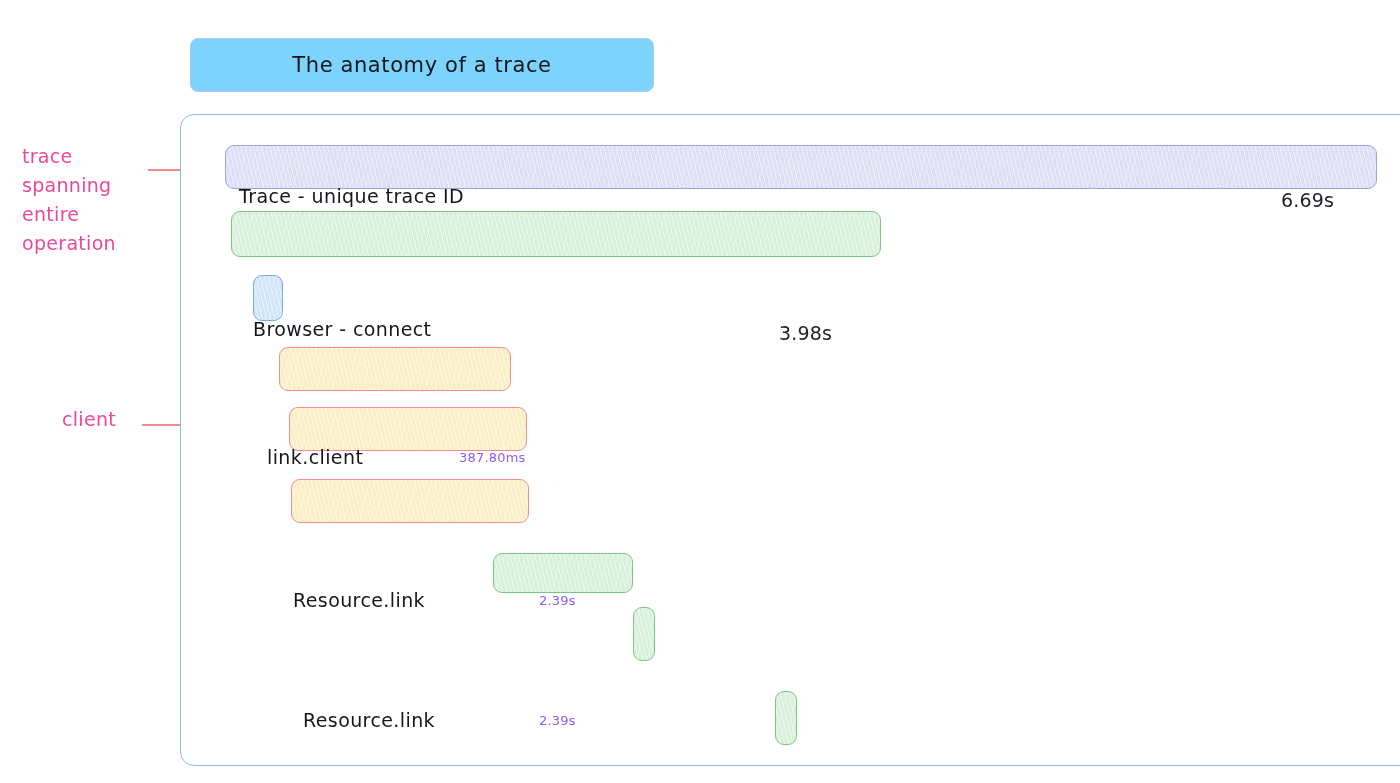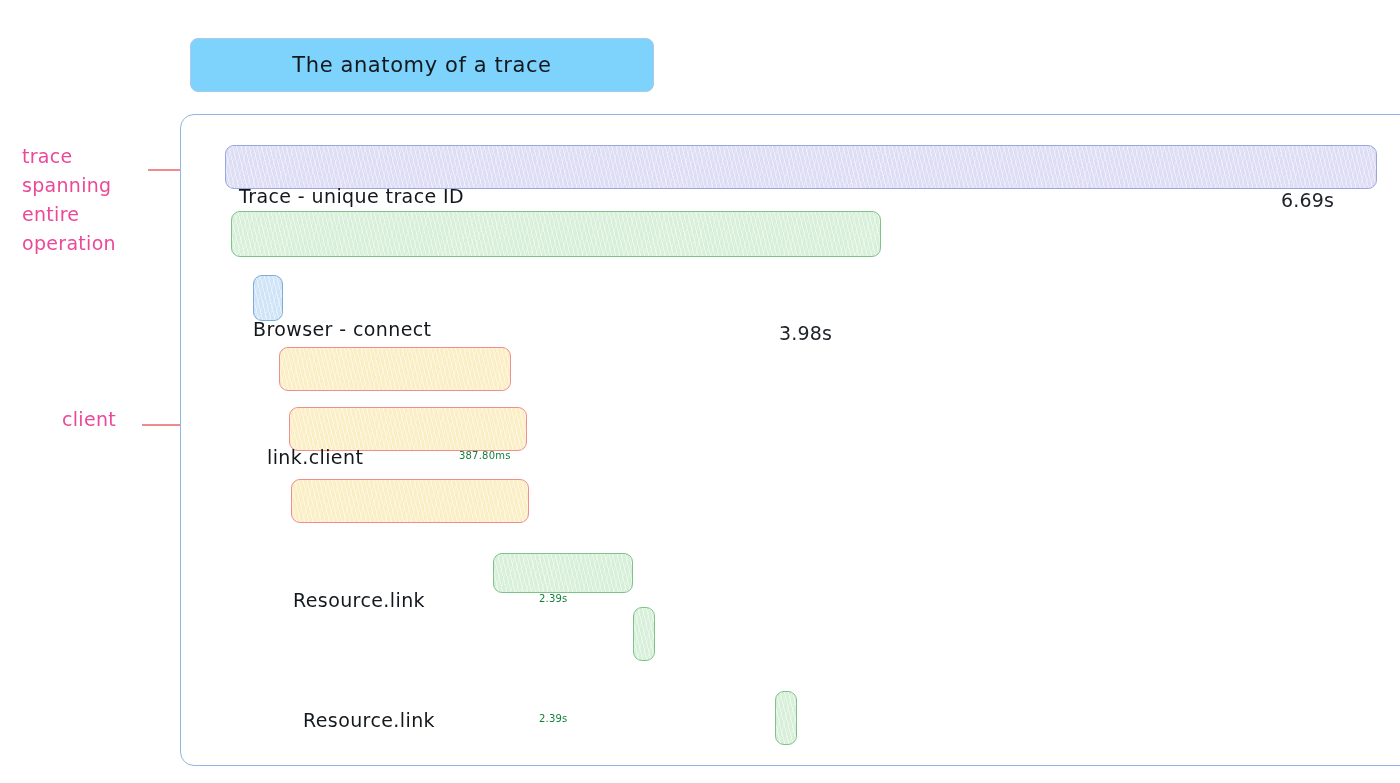--- a/index.html
+++ b/index.html
@@ -118,22 +118,22 @@
   .dur-inner {
     position: absolute;
     font-size: 19px;
     color: #20242a;
     white-space: nowrap;
     letter-spacing: 0.2px;
     z-index: 3;
   }
   .dur-outer {
     position: absolute;
-    font-size: 10px;
-    color: #15803d;
+    font-size: 13px;
+    color: #8b5cf6;
     white-space: nowrap;
     letter-spacing: 0.2px;
   }
 
   
   .c-purple { background: #ddddf5; border: 1.4px solid #9aa6de; }
   .c-green  { background: #d8f0da; border: 1.4px solid #7dc489; }
   .c-blue   { background: #cfe4f7; border: 1.4px solid #7badda; }
   .c-yellow { background: #fbeec4; border: 1.4px solid #ef8e8e; }
 </style>

